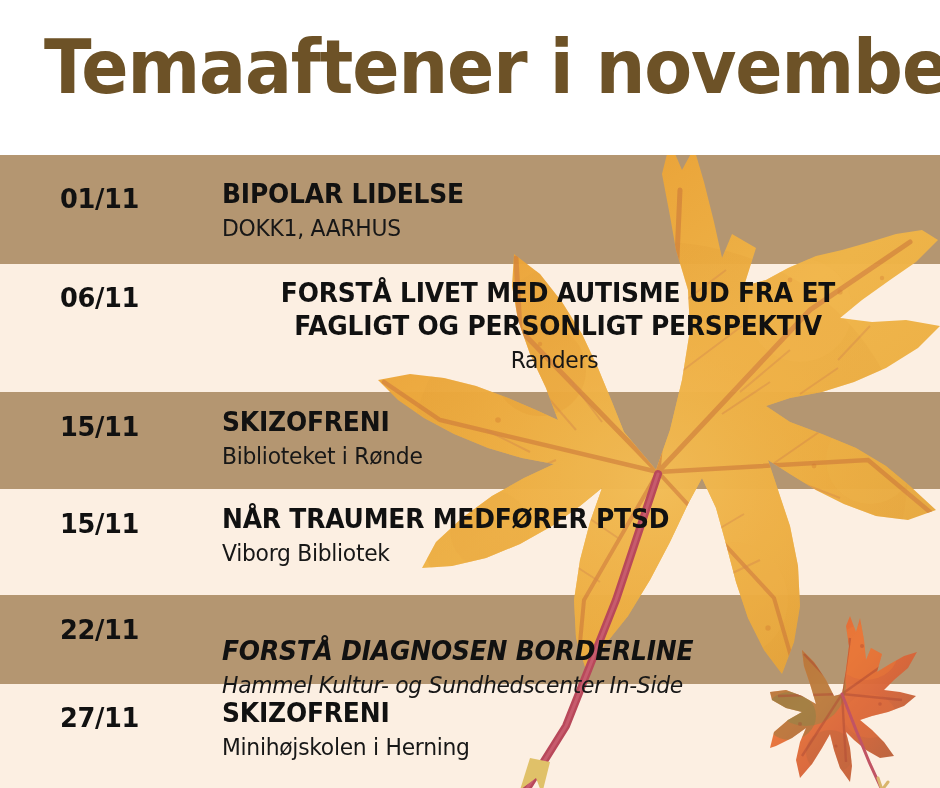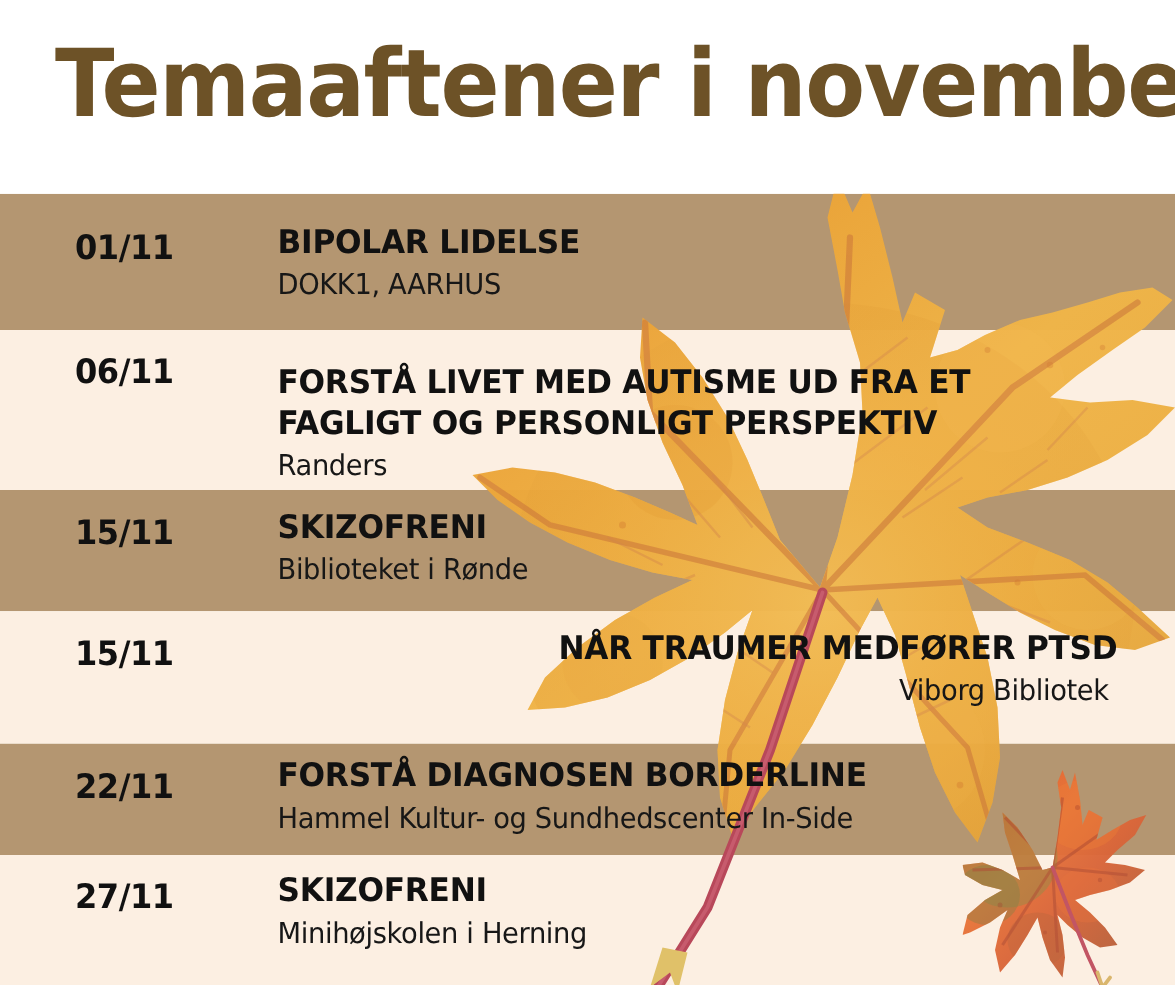--- a/index.html
+++ b/index.html
@@ -346,43 +346,43 @@
   <div class="text-layer">
       <div class="row-entry" style="top: 0px;">
         <div class="row-date" style="top: 183px;">01/11</div>
         <div class="row-body" style="top: 178px;">
           <div class="row-title">BIPOLAR LIDELSE</div>
           <div class="row-venue">DOKK1, AARHUS</div>
         </div>
       </div>
       <div class="row-entry" style="top: 0px;">
         <div class="row-date" style="top: 282px;">06/11</div>
-        <div class="row-body" style="top: 290px;">
+        <div class="row-body" style="top: 277px; text-align: center;">
           <div class="row-title">FORSTÅ LIVET MED AUTISME UD FRA ET
 FAGLIGT OG PERSONLIGT PERSPEKTIV</div>
           <div class="row-venue">Randers</div>
         </div>
       </div>
       <div class="row-entry" style="top: 0px;">
         <div class="row-date" style="top: 411px;">15/11</div>
         <div class="row-body" style="top: 406px;">
           <div class="row-title">SKIZOFRENI</div>
           <div class="row-venue">Biblioteket i Rønde</div>
         </div>
       </div>
       <div class="row-entry" style="top: 0px;">
         <div class="row-date" style="top: 508px;">15/11</div>
-        <div class="row-body" style="top: 503px; text-align: right;">
+        <div class="row-body" style="top: 503px;">
           <div class="row-title">NÅR TRAUMER MEDFØRER PTSD</div>
           <div class="row-venue">Viborg Bibliotek</div>
         </div>
       </div>
       <div class="row-entry" style="top: 0px;">
         <div class="row-date" style="top: 614px;">22/11</div>
-        <div class="row-body" style="top: 605px;">
+        <div class="row-body" style="top: 635px; font-style: italic;">
           <div class="row-title">FORSTÅ DIAGNOSEN BORDERLINE</div>
           <div class="row-venue">Hammel Kultur- og Sundhedscenter In-Side</div>
         </div>
       </div>
       <div class="row-entry" style="top: 0px;">
         <div class="row-date" style="top: 702px;">27/11</div>
         <div class="row-body" style="top: 697px;">
           <div class="row-title">SKIZOFRENI</div>
           <div class="row-venue">Minihøjskolen i Herning</div>
         </div>

